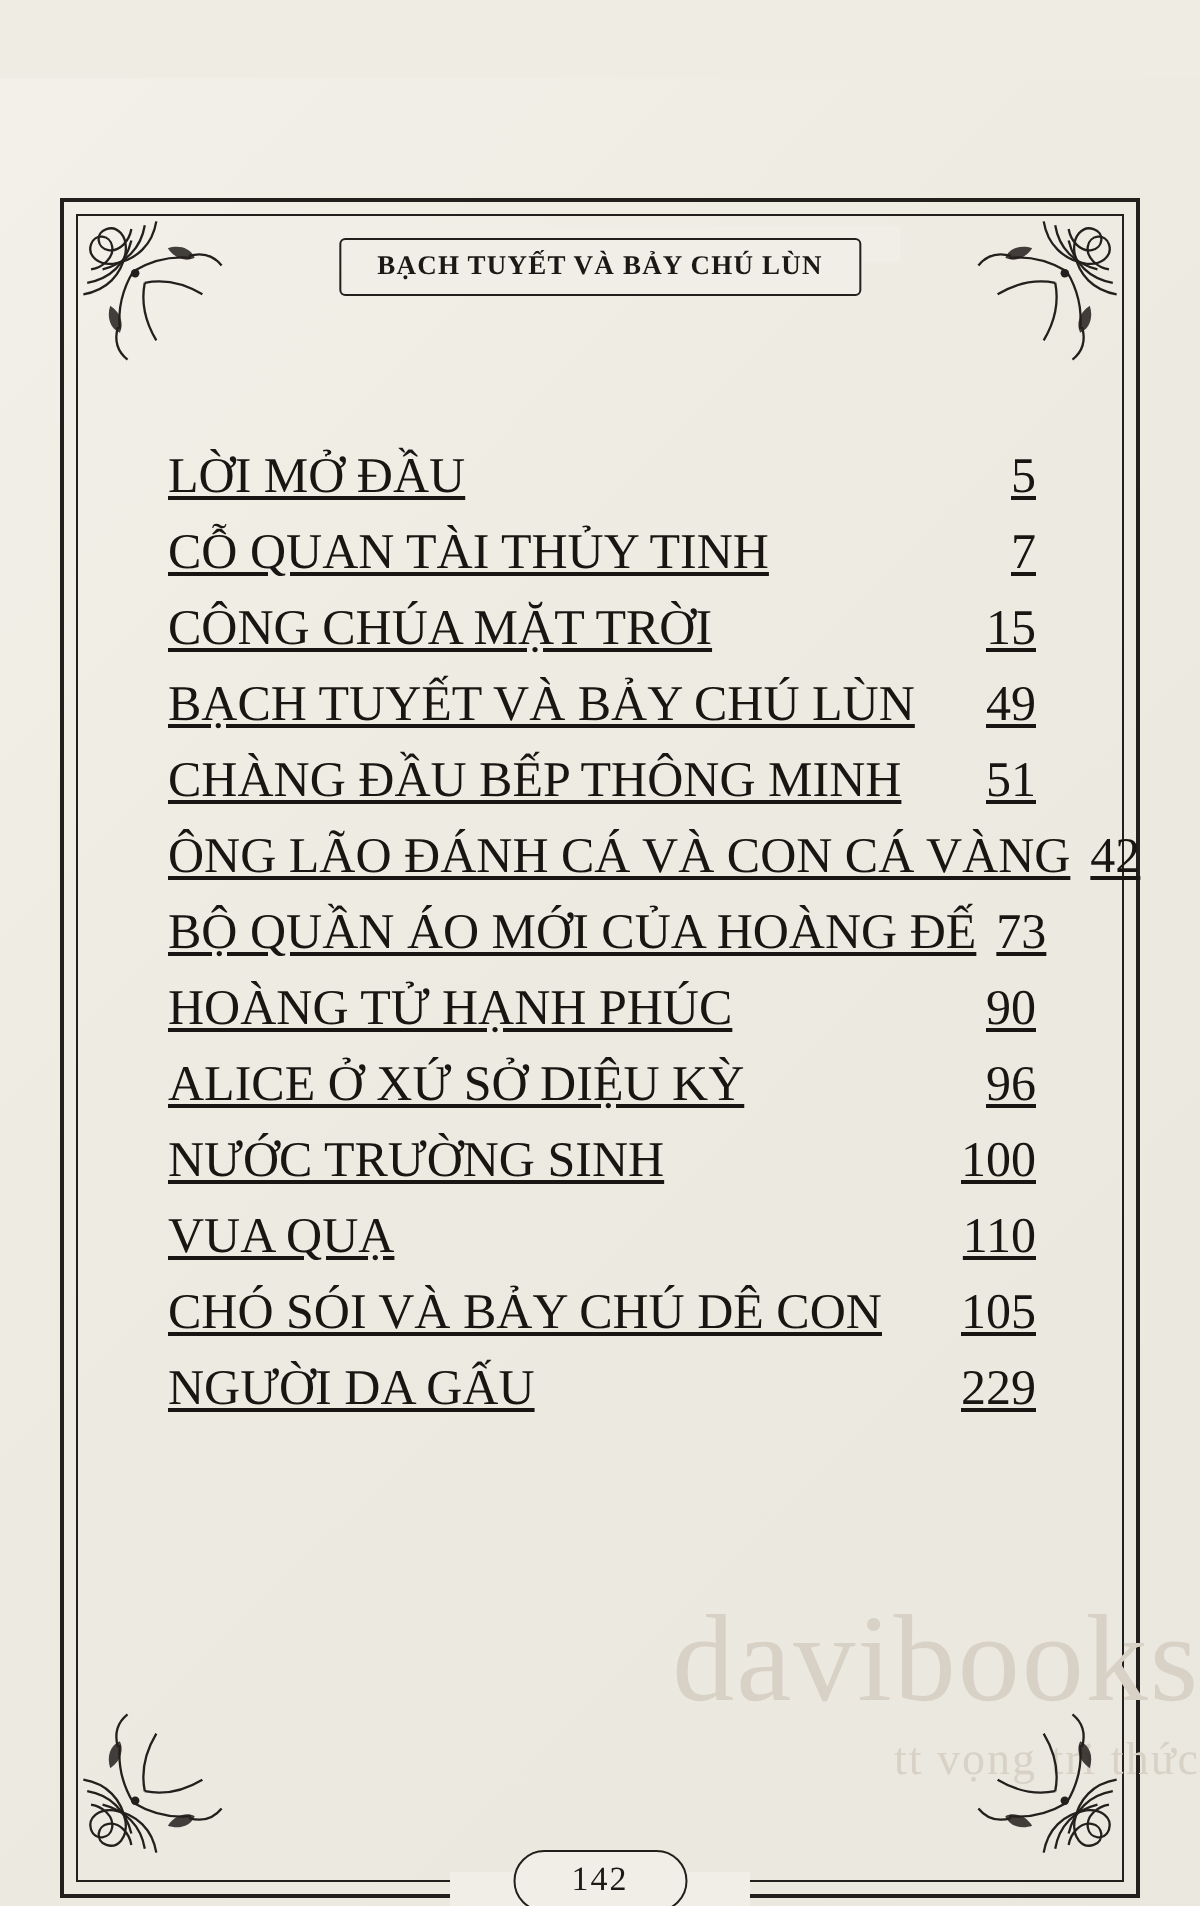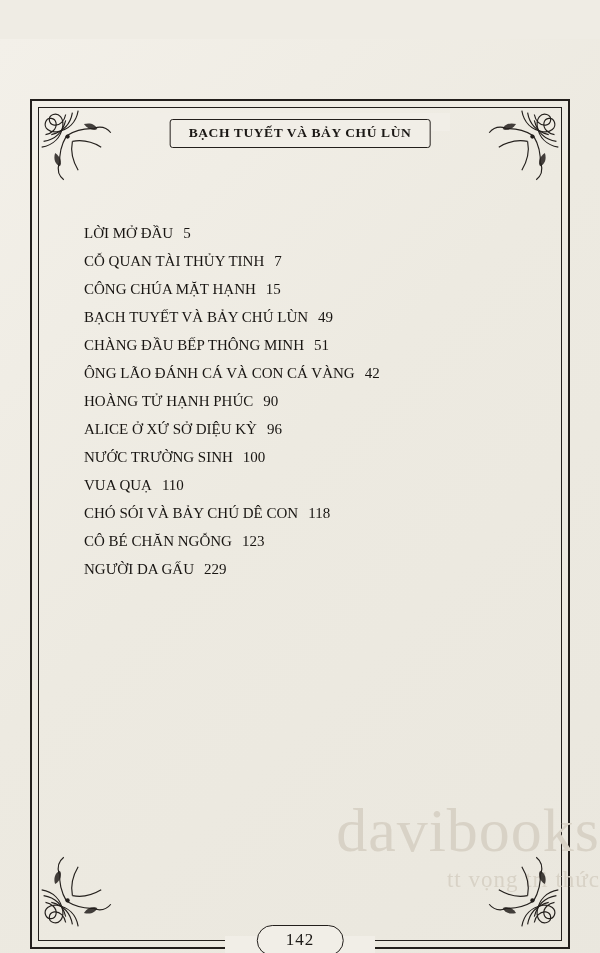--- a/index.html
+++ b/index.html
@@ -131,26 +131,27 @@
     margin-bottom: 42px;
   }
   .toc-list {
     margin: 0;
     padding: 0 12px 0 14px;
     list-style: none;
   }
   .toc-row {
     display: flex;
     align-items: baseline;
-    justify-content: flex-start;
-    font-size: 15px;
+    justify-content: space-between;
+    font-size: 25px;
     color: #181512;
     line-height: 1.0;
     padding: 6.5px 0;
     white-space: nowrap;
+    text-decoration: underline;
   }
   .toc-label { flex: 0 1 auto; }
   .toc-page  { flex: 0 0 auto; padding-left: 10px; }
 
   
   .watermark {
     position: absolute;
     left: 0;
     right: 0;
     top: 760px;
@@ -260,58 +261,58 @@
     <ul class="toc-list">
       <li class="toc-row">
         <span class="toc-label">LỜI MỞ ĐẦU</span>
         <span class="toc-page">5</span>
       </li>
       <li class="toc-row">
         <span class="toc-label">CỖ QUAN TÀI THỦY TINH</span>
         <span class="toc-page">7</span>
       </li>
       <li class="toc-row">
-        <span class="toc-label">CÔNG CHÚA MẶT HẠNH</span>
+        <span class="toc-label">CÔNG CHÚA MẶT TRỜI</span>
         <span class="toc-page">15</span>
       </li>
       <li class="toc-row">
         <span class="toc-label"> BẠCH TUYẾT VÀ BẢY CHÚ LÙN</span>
         <span class="toc-page">49</span>
       </li>
       <li class="toc-row">
         <span class="toc-label">CHÀNG ĐẦU BẾP THÔNG MINH</span>
         <span class="toc-page">51</span>
       </li>
       <li class="toc-row">
         <span class="toc-label">ÔNG LÃO ĐÁNH CÁ VÀ CON CÁ VÀNG</span>
         <span class="toc-page">42</span>
       </li>
       <li class="toc-row">
+        <span class="toc-label">BỘ QUẦN ÁO MỚI CỦA HOÀNG ĐẾ</span>
+        <span class="toc-page">73</span>
+      </li>
+      <li class="toc-row">
         <span class="toc-label">HOÀNG TỬ HẠNH PHÚC</span>
         <span class="toc-page">90</span>
       </li>
       <li class="toc-row">
         <span class="toc-label">ALICE Ở XỨ SỞ DIỆU KỲ</span>
         <span class="toc-page">96</span>
       </li>
       <li class="toc-row">
         <span class="toc-label">NƯỚC TRƯỜNG SINH</span>
         <span class="toc-page">100</span>
       </li>
       <li class="toc-row">
         <span class="toc-label">VUA QUẠ</span>
         <span class="toc-page">110</span>
       </li>
       <li class="toc-row">
         <span class="toc-label">CHÓ SÓI VÀ BẢY CHÚ DÊ CON</span>
-        <span class="toc-page">118</span>
-      </li>
-      <li class="toc-row">
-        <span class="toc-label">CÔ BÉ CHĂN NGỖNG</span>
-        <span class="toc-page">123</span>
+        <span class="toc-page">105</span>
       </li>
       <li class="toc-row">
         <span class="toc-label">NGƯỜI DA GẤU</span>
         <span class="toc-page">229</span>
       </li>
     </ul>
   </div>
 
   <div class="watermark">
     <div class="wm-main">davibooks</div>

